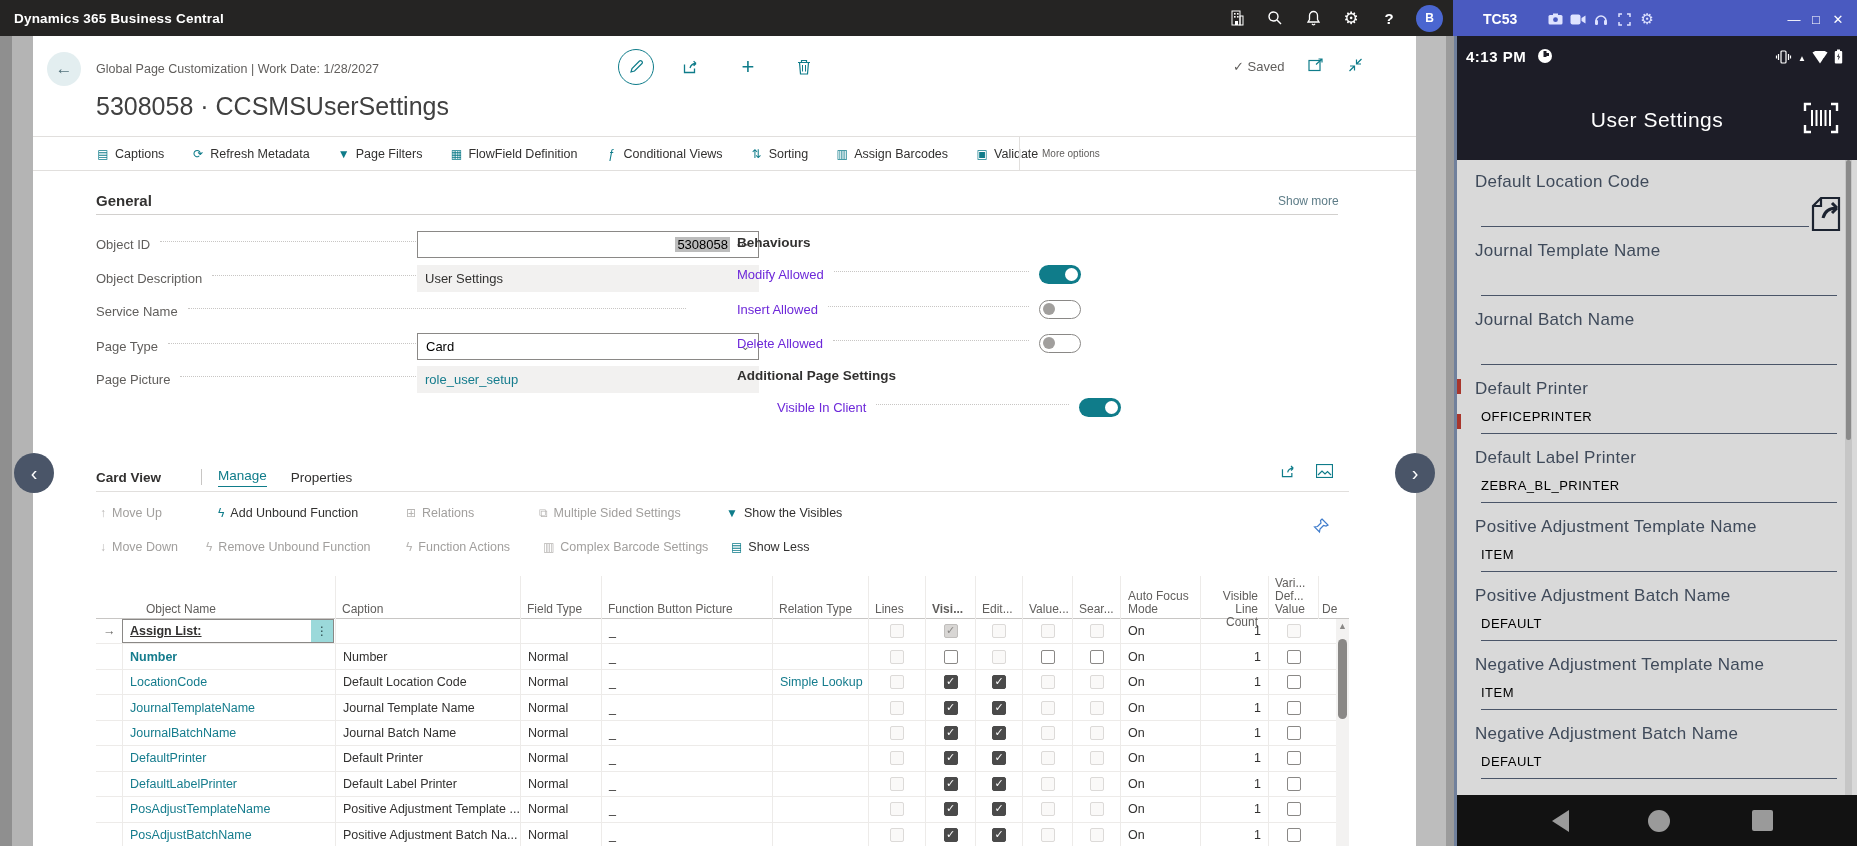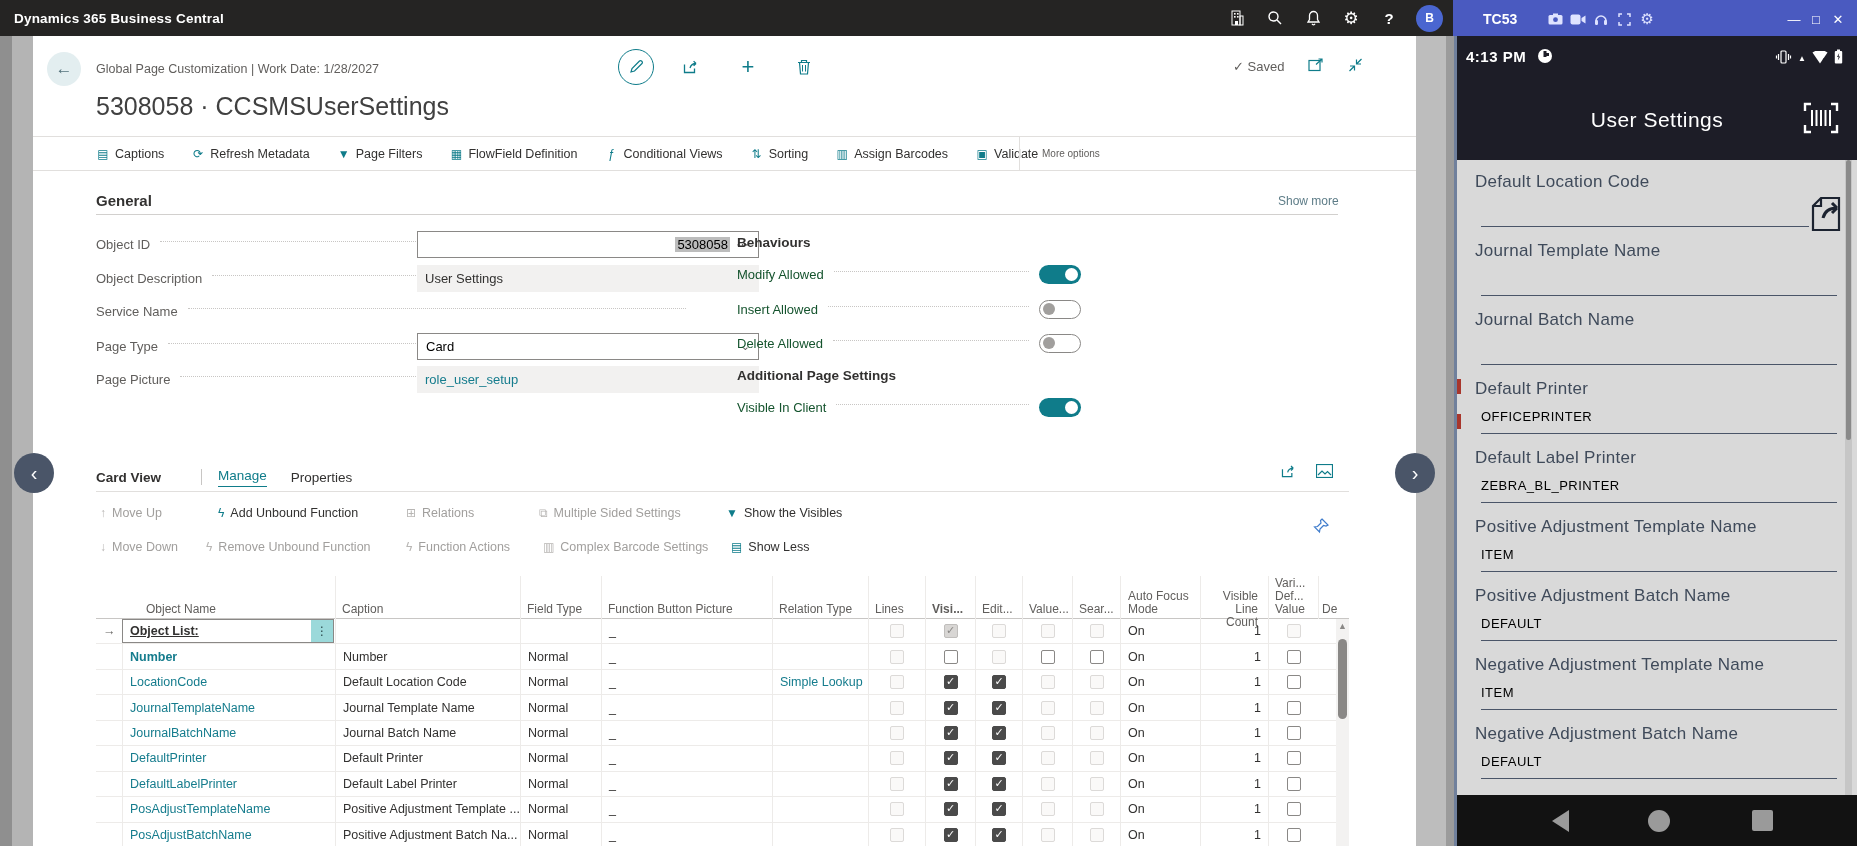--- a/index.html
+++ b/index.html
@@ -60,21 +60,21 @@
   .leader{flex:1;border-bottom:1px dotted #c8c6c4;margin:0 10px 6px 10px;height:1px;}
   .fld{position:absolute;left:321px;width:342px;height:27px;font-size:13px;display:flex;align-items:center;padding:0 8px;}
   .fld.editable{background:#fff;border:1px solid #8a8886;}
   .fld.readonly{background:#f2f1f0;color:#323130;}
   .fld.link a{color:#157c8d;text-decoration:none;}
   .fld .hl{background:#bcbcbc;padding:0 2px;}
   .fld .ell{color:#605e5c;margin-left:6px;letter-spacing:1px;}
   .fld .chev{margin-left:auto;color:#605e5c;font-size:11px;}
   .bh-head{position:absolute;left:704px;font-size:13.5px;font-weight:bold;color:#323130;}
   .bh-row{position:absolute;left:704px;width:344px;height:22px;display:flex;align-items:center;}
-  .bh-row .lbl{font-size:13px;color:#14532d;white-space:nowrap;}
+  .bh-row .lbl{font-size:13px;color:#6d28d9;white-space:nowrap;}
   .toggle{width:42px;height:19px;border-radius:10px;position:relative;flex:0 0 auto;}
   .toggle.on{background:#0f7c8a;}
   .toggle.on::after{content:"";position:absolute;right:3px;top:3px;width:13px;height:13px;border-radius:50%;background:#fff;}
   .toggle.off{background:#fff;border:1px solid #8a8886;}
   .toggle.off::after{content:"";position:absolute;left:3px;top:2.5px;width:12px;height:12px;border-radius:50%;background:#a19f9d;}
 
   
   #tabs{position:absolute;left:63px;top:430px;display:flex;align-items:center;font-size:13.5px;color:#323130;height:22px;}
   #tabs .vsep{width:1px;height:16px;background:#c8c6c4;margin:0 16px;}
   #tabs .tab{margin-right:24px;}
@@ -339,21 +339,21 @@
           <span class="lbl">Insert Allowed</span>
           <span class="leader"></span>
           <span class="toggle off"></span>
         </div>
         <div class="bh-row" style="top:296px;">
           <span class="lbl">Delete Allowed</span>
           <span class="leader"></span>
           <span class="toggle off"></span>
         </div>
         <div class="bh-head" style="top:332px;">Additional Page Settings</div>
-        <div class="bh-row" style="top:360px;">
+        <div class="bh-row" style="top:360px;margin-left:40px;">
           <span class="lbl">Visible In Client</span>
           <span class="leader"></span>
           <span class="toggle on"></span>
         </div>
       </div>
 
     <div id="tabs">
         <span class="tab tab0">Card View</span>
         <span class="vsep"></span>
         <span class="tab active">Manage</span>
@@ -455,21 +455,21 @@
         <div class="gvline" style="left:976px;top:0;height:43px;"></div>
         <div class="gvline" style="left:1024px;top:0;height:43px;"></div>
         <div class="gvline" style="left:1104px;top:0;height:43px;"></div>
         <div class="gvline" style="left:1172px;top:0;height:43px;"></div>
         <div class="gvline" style="left:1222px;top:0;height:43px;"></div>
         <div class="grow" style="top:43px;">
           <div class="gcell nb" style="left:0px;width:26px;">
             <span style="color:#605e5c;">→</span>
           </div>
           <div class="gcell" style="left:26px;width:213px;">
-            <span class="gname hdr">Object List:</span>
+            <span class="gname hdr">Assign List:</span>
           </div>
           <div class="menu-dots" style="left:215px;">⋮</div>
           <div class="sel-border" style="left:26px;width:212px;"></div>
           <div class="gcell" style="left:239px;width:185px;">
             <span></span>
           </div>
           <div class="gcell" style="left:424px;width:81px;">
             <span></span>
           </div>
           <div class="gcell" style="left:505px;width:171px;">

